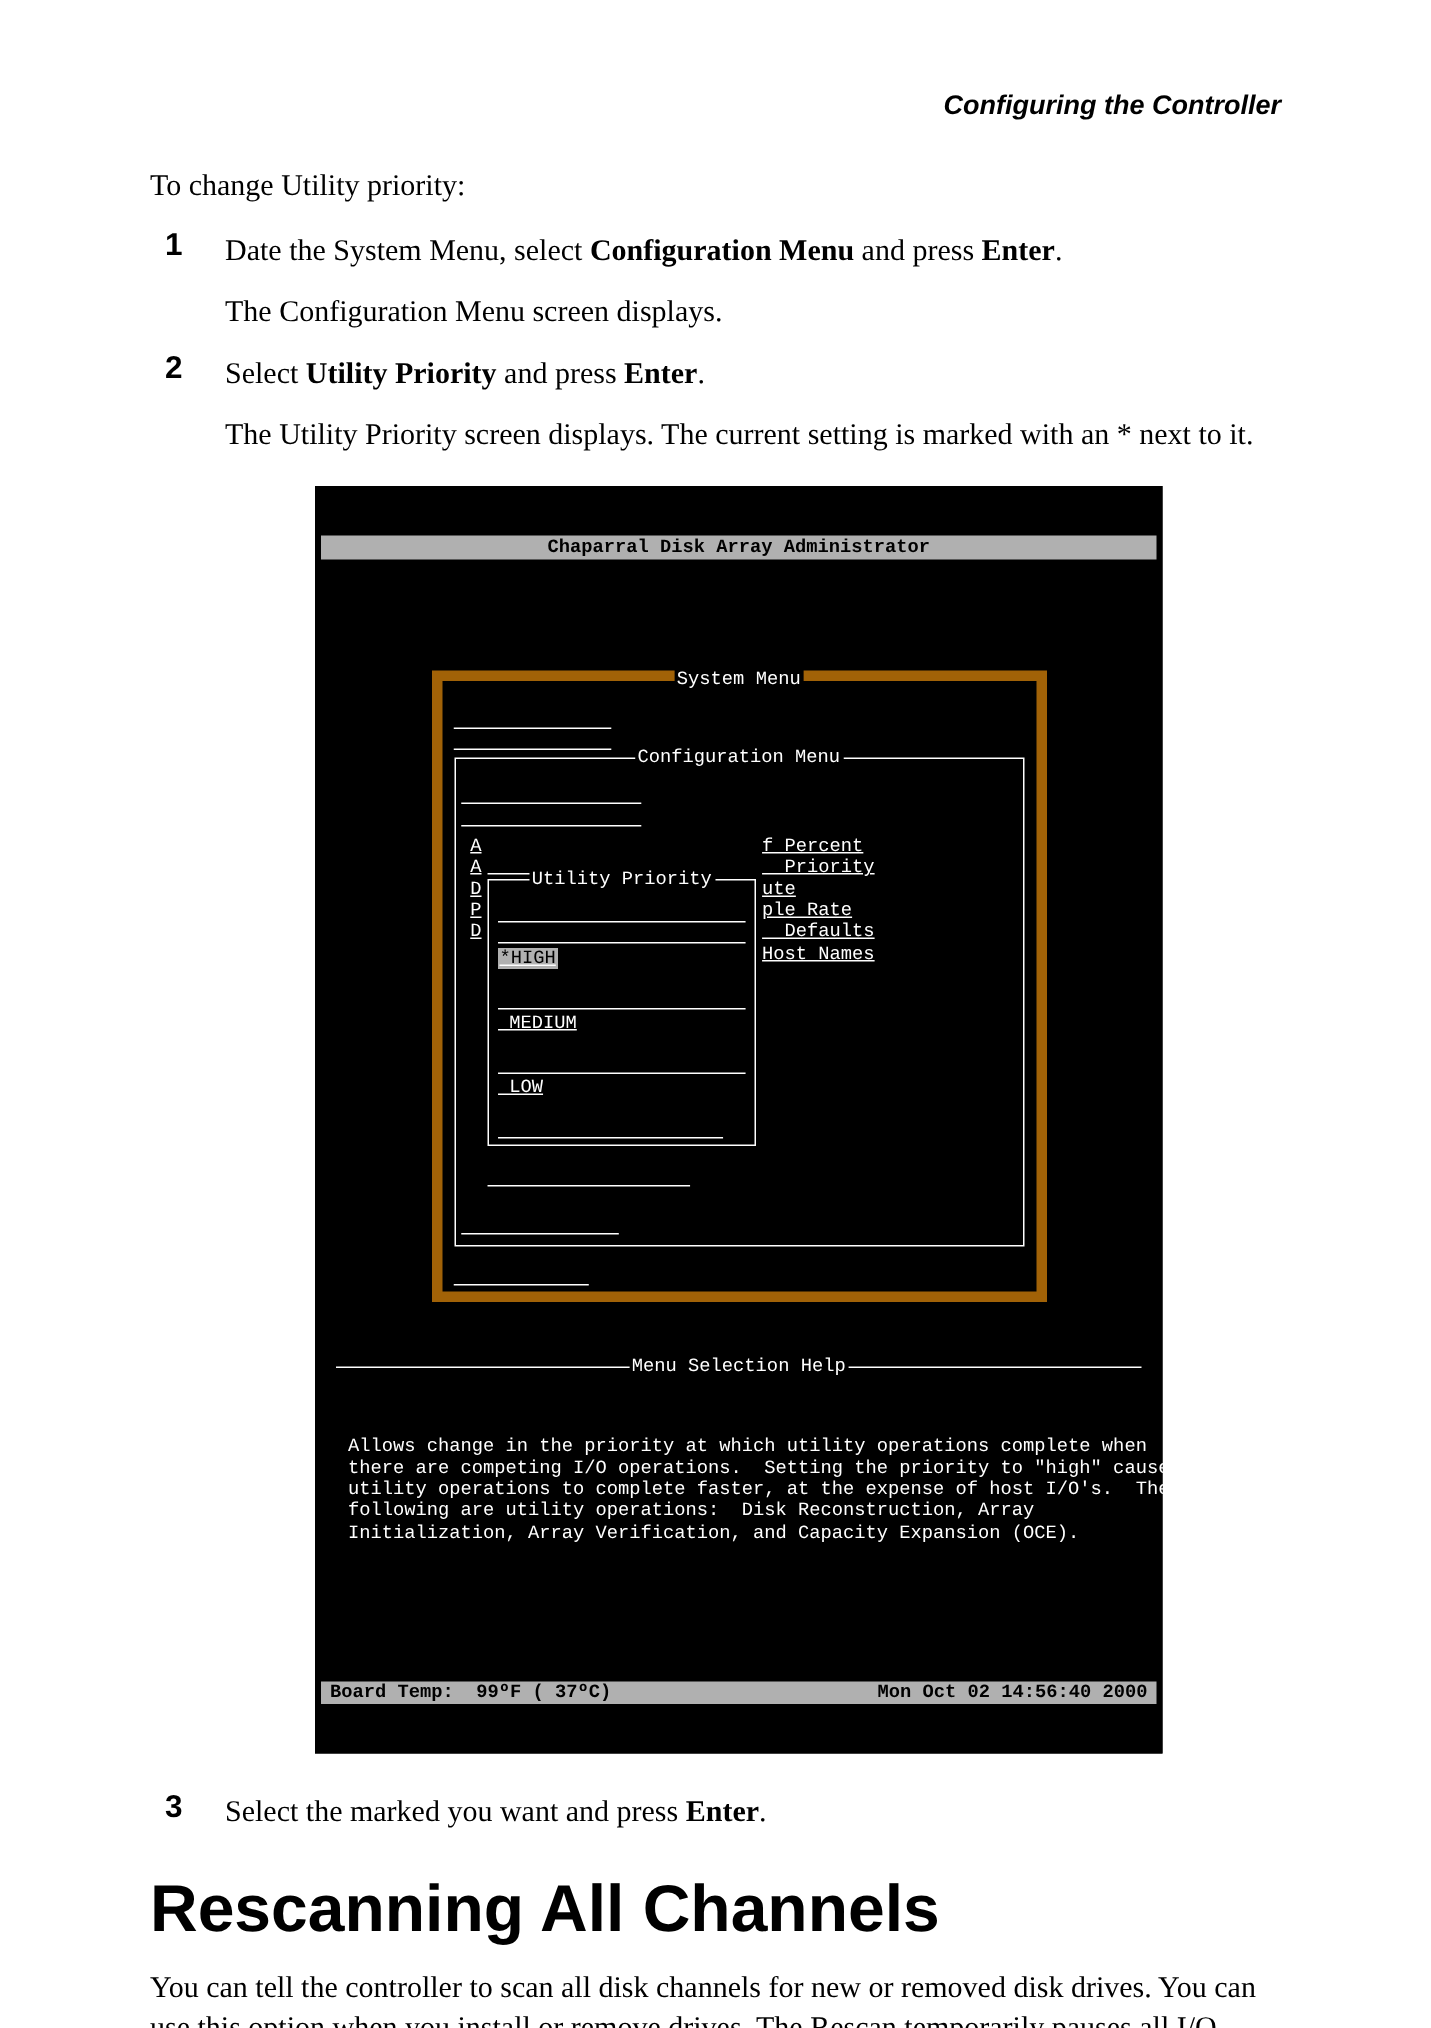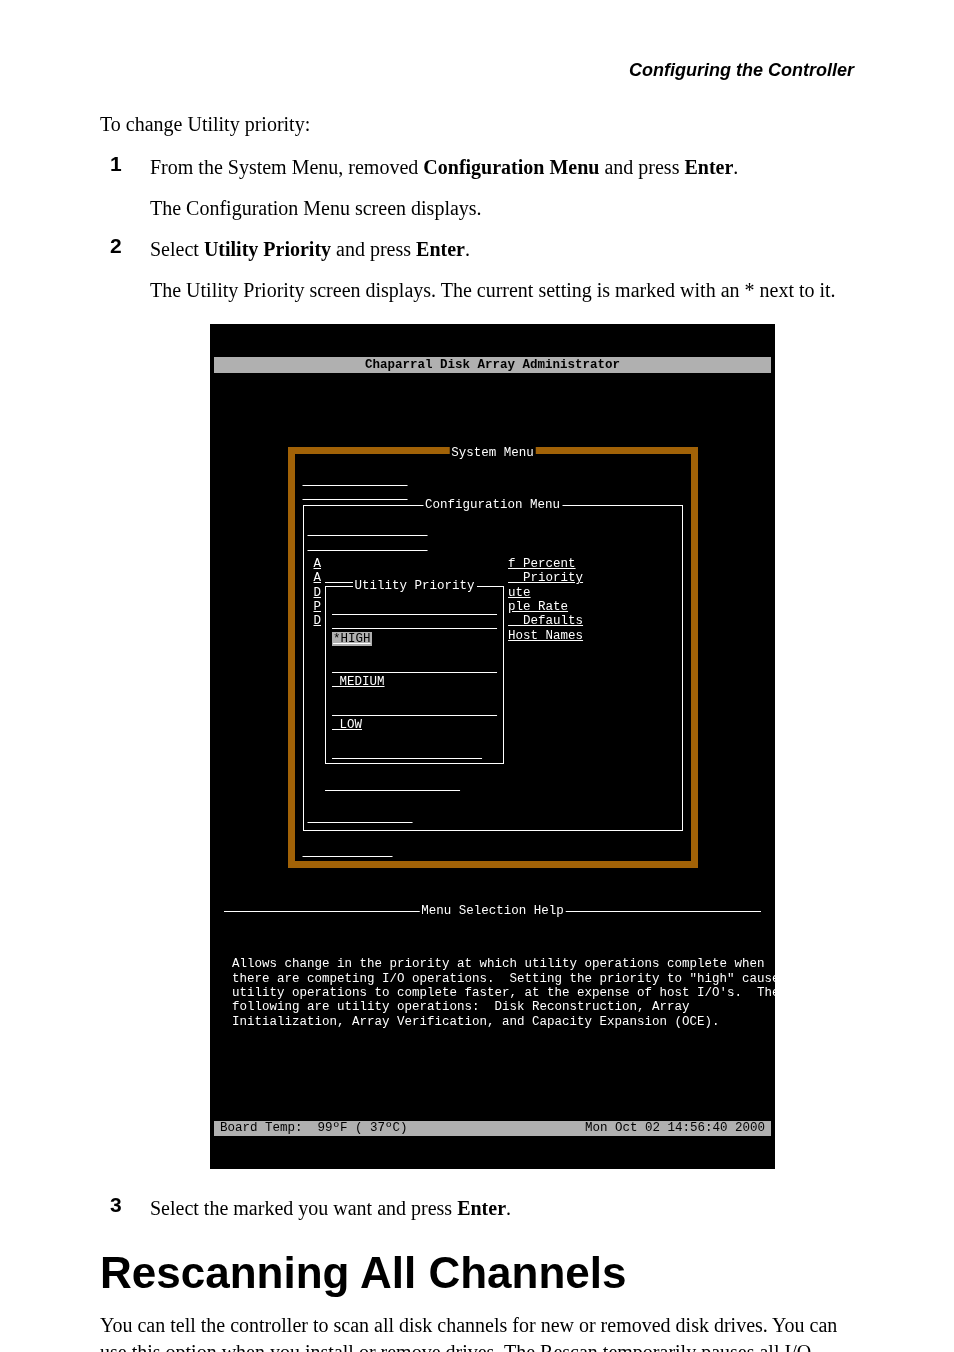--- a/index.html
+++ b/index.html
@@ -151,21 +151,21 @@
     top: -8px;
     left: 50%;
     transform: translateX(-50%);
     background: #000;
     padding: 0 2px;
   }
   .status-bar {
     background: #b0b0b0;
     color: #000;
     padding: 0 6px;
-    font-weight: normal;
+    font-weight: bold;
     display: flex;
     justify-content: space-between;
   }
   h1.section {
     font-family: Arial, Helvetica, sans-serif;
     font-weight: bold;
     font-size: 44px;
     margin: 26px 0 14px 0;
   }
   p.body {
@@ -180,21 +180,21 @@
 <div class="page">
 
   <div class="header">Configuring the Controller</div>
 
   <div class="subhead">To change Utility priority:</div>
 
   <ol class="steps">
     <li>
       <span class="num">1</span>
       <p>
-        <span>From the System Menu, removed </span><span class="bold">Configuration Menu</span><span> and press </span><span class="bold">Enter</span><span>.</span>
+        <span>Date the System Menu, select </span><span class="bold">Configuration Menu</span><span> and press </span><span class="bold">Enter</span><span>.</span>
       </p>
       <p>The Configuration Menu screen displays.</p>
     </li>
 
     <li>
       <span class="num">2</span>
       <p>
         <span>Select </span><span class="bold">Utility Priority</span><span> and press </span><span class="bold">Enter</span><span>.</span>
       </p>
       <p>The Utility Priority screen displays. The current setting is marked with an * next to it.</p>

